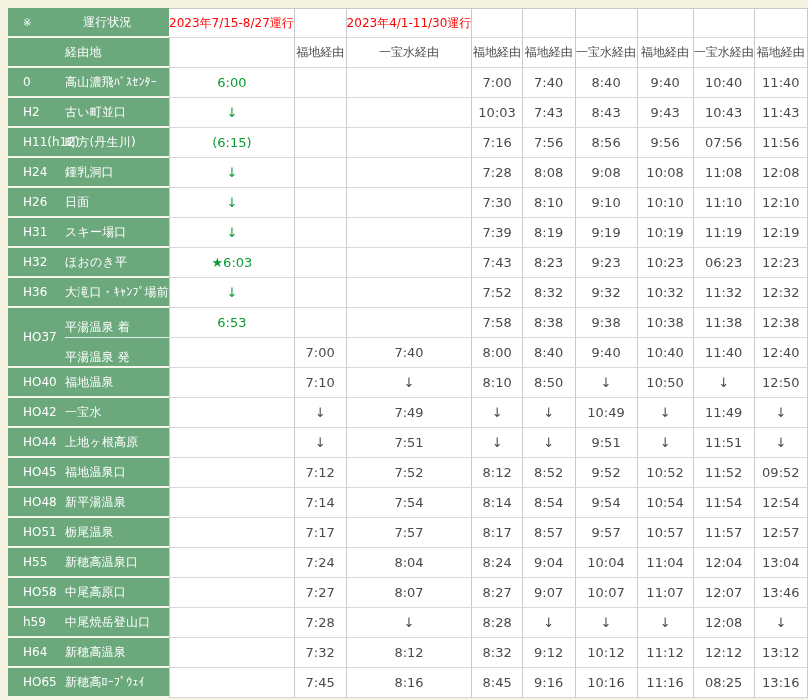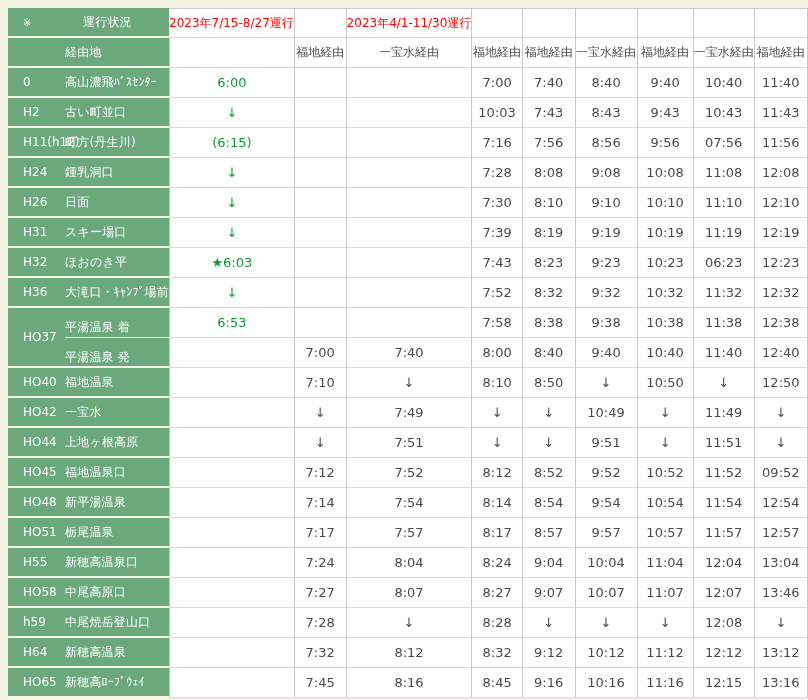--- a/index.html
+++ b/index.html
@@ -475,18 +475,18 @@
               <div class="nm">新穂高ﾛｰﾌﾟｳｪｲ</div>
             </div>
           </td>
           <td class="t bl g"></td>
           <td class="t">7:45</td>
           <td class="t">8:16</td>
           <td class="t">8:45</td>
           <td class="t">9:16</td>
           <td class="t">10:16</td>
           <td class="t">11:16</td>
-          <td class="t">12:15</td>
+          <td class="t">08:25</td>
           <td class="t">13:16</td>
         </tr>
       </tbody>
     </table>
 </div>
 
 </body></html>

